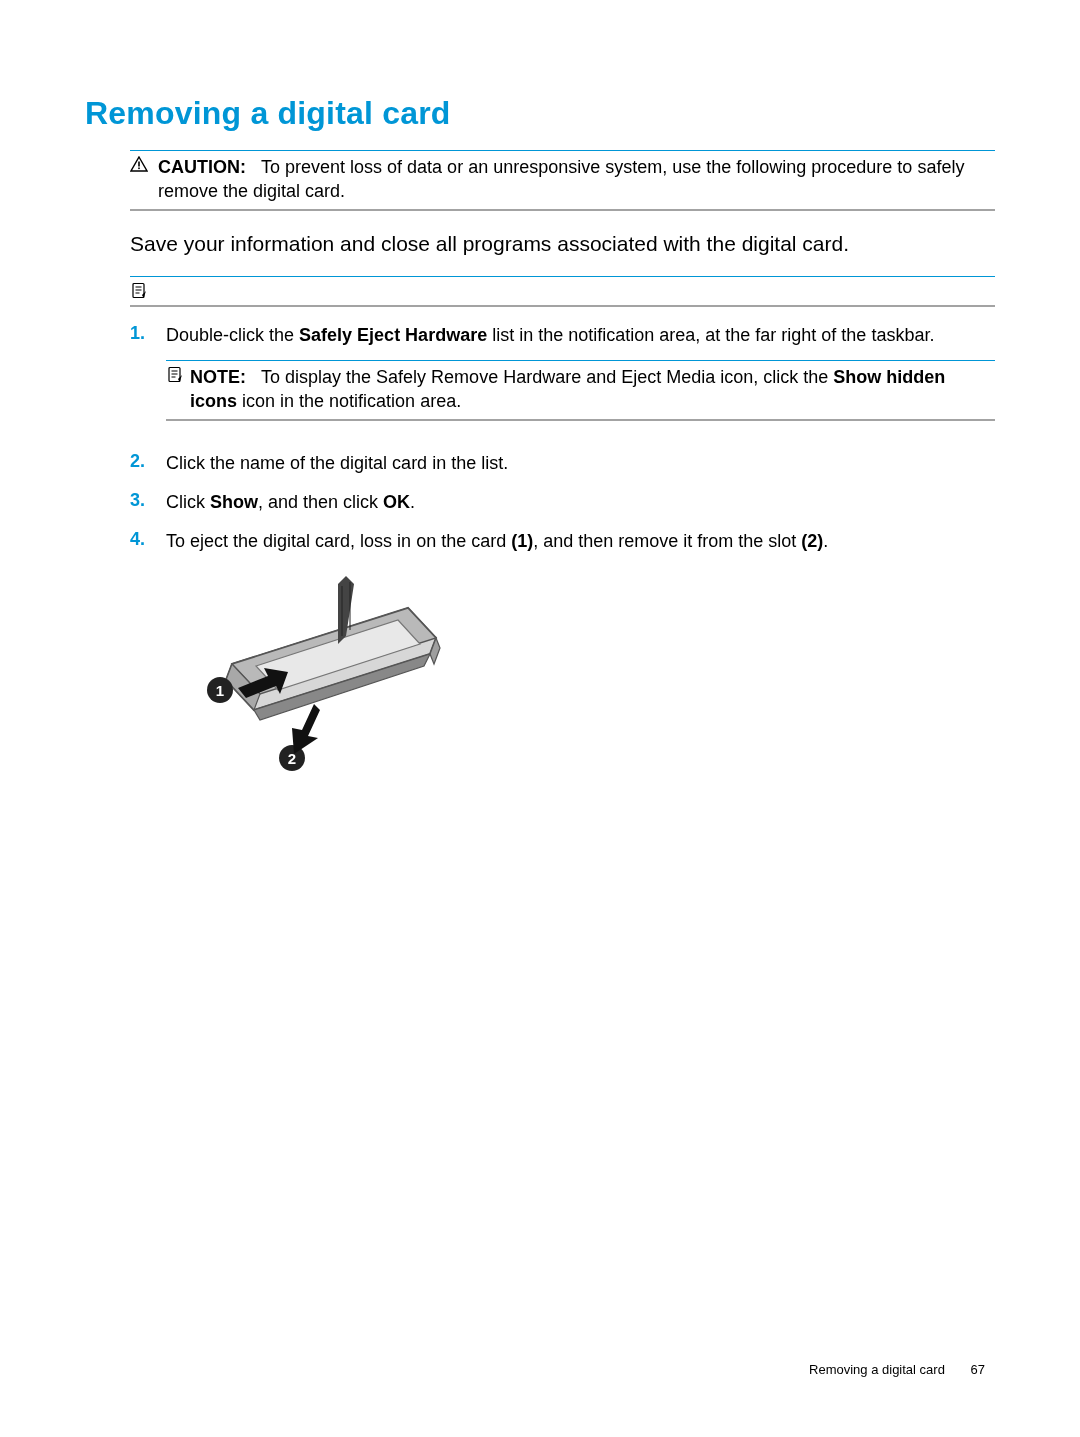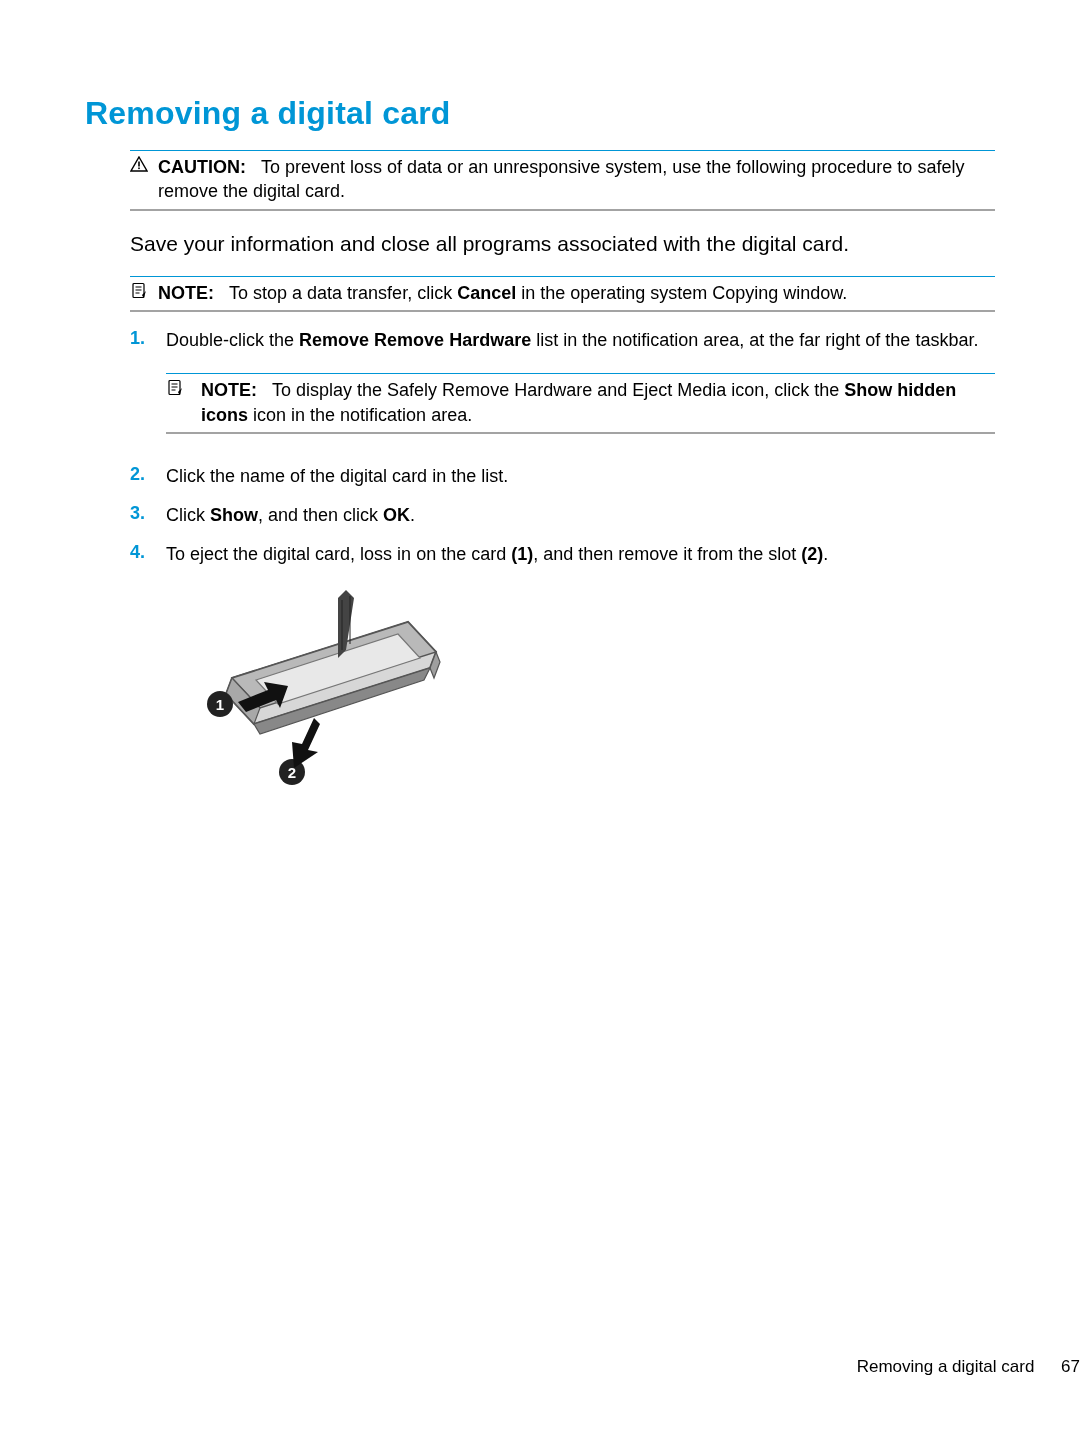--- a/index.html
+++ b/index.html
@@ -67,39 +67,39 @@
     color: #0096d6;
     font-weight: bold;
     font-size: 18px;
   }
   ol.steps .step-text {
     flex: 1;
     font-size: 18px;
     line-height: 1.4;
   }
   .nested-callout {
-    margin-top: 20px;
+    margin-top: 12px;
     margin-left: 0;
-    gap: 11px;
   }
   .illustration-wrap {
     margin-top: 14px;
     margin-left: 18px;
   }
   svg.card-illustration {
     width: 280px;
     height: 220px;
   }
   .footer {
     position: absolute;
     bottom: 60px;
     left: 0;
     right: 0;
     text-align: right;
-    font-size: 17px;
+    padding-right: 95px;
+    font-size: 13px;
   }
   .footer .pn { margin-left: 22px; }
   .note-icon svg, .caution-icon svg { display:block; }
 </style>
 </head>
 <body>
 
 <div class="page">
 
   <h1 class="title">Removing a digital card</h1>
@@ -125,33 +125,29 @@
     <div class="callout">
       <div class="icon-slot note-icon">
         <svg width="18" height="18" viewBox="0 0 18 18">
           <rect x="3" y="1.5" width="11" height="14" rx="1" fill="none" stroke="#000" stroke-width="1.2"></rect>
           <line x1="5.5" y1="5" x2="11.5" y2="5" stroke="#000" stroke-width="1"></line>
           <line x1="5.5" y1="8" x2="11.5" y2="8" stroke="#000" stroke-width="1"></line>
           <line x1="5.5" y1="11" x2="9.5" y2="11" stroke="#000" stroke-width="1"></line>
           <path d="M12 13 L16 9 L13.5 16 Z" fill="#000"></path>
         </svg>
       </div>
-      <div class="text-slot">
-        <span class="lead-label">NOTE:</span>
-        &nbsp;&nbsp;<span>To stop a data transfer, click </span><b>Cancel</b><span> in the operating system Copying window.</span>
-      </div>
     </div>
 
 
     <ol class="steps">
 
       <li>
         <div class="num">1.</div>
         <div class="step-text">
-          <span>Double-click the </span><b>Remove Remove Hardware</b><span> list in the notification area, at the far right of the taskbar.</span>
+          <span>Double-click the </span><b>Safely Eject Hardware</b><span> list in the notification area, at the far right of the taskbar.</span>
 
           <div class="callout nested-callout">
             <div class="icon-slot list-icon note-icon">
               <svg width="18" height="18" viewBox="0 0 18 18">
                 <rect x="3" y="1.5" width="11" height="14" rx="1" fill="none" stroke="#000" stroke-width="1.2"></rect>
                 <line x1="5.5" y1="5" x2="11.5" y2="5" stroke="#000" stroke-width="1"></line>
                 <line x1="5.5" y1="8" x2="11.5" y2="8" stroke="#000" stroke-width="1"></line>
                 <line x1="5.5" y1="11" x2="9.5" y2="11" stroke="#000" stroke-width="1"></line>
                 <path d="M12 13 L16 9 L13.5 16 Z" fill="#000"></path>
               </svg>

